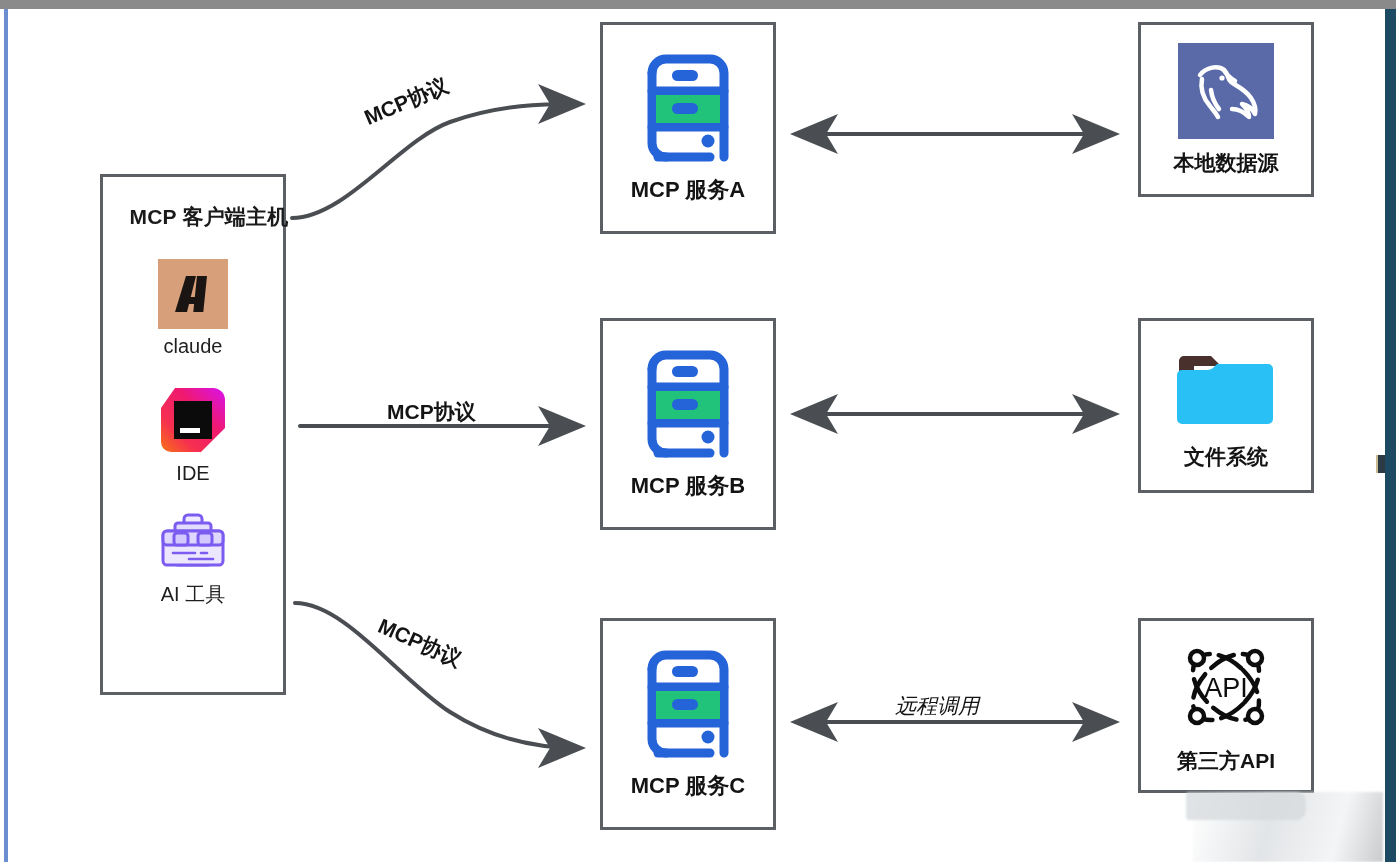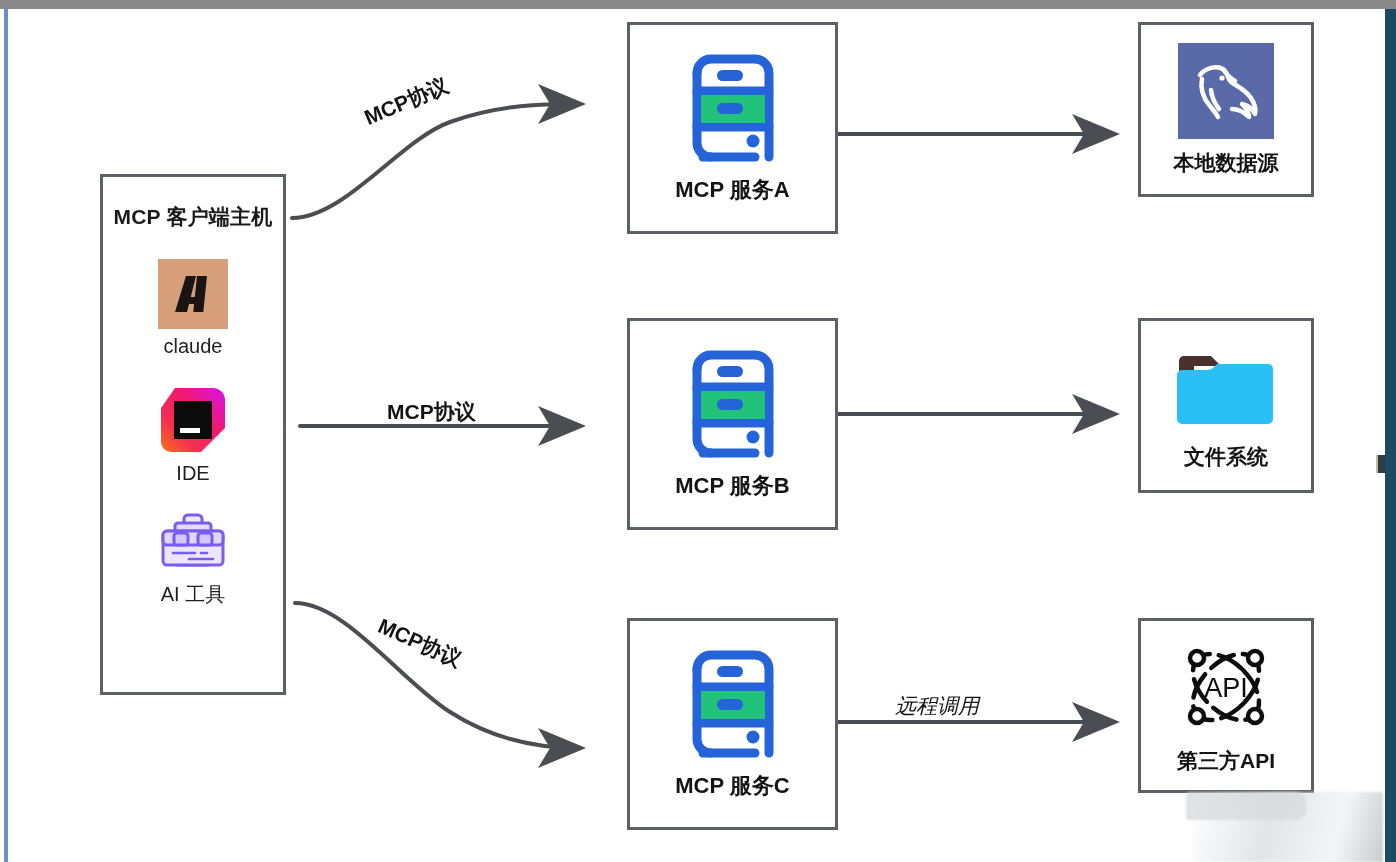--- a/index.html
+++ b/index.html
@@ -82,36 +82,37 @@
   .client-title {
     position: absolute;
     left: 0; top: 26px;
     width: 100%;
     text-align: center;
     font-size: 21px;
     font-weight: bold;
     color: #1a1a1a;
     letter-spacing: 0.2px;
     white-space: nowrap;
+    padding-left: 16px;
   }
   .client-item {
     position: absolute;
     left: 0;
     width: 100%;
     text-align: center;
   }
   .client-item .label {
     display: block;
     margin-top: 4px;
     font-size: 20px;
     color: #1f1f1f;
   }
   .srv-box {
-    left: 627px;
-    width: 211px; height: 212px;
+    left: 600px;
+    width: 176px; height: 212px;
   }
   .srv-a { top: 22px; }
   .srv-b { top: 318px; }
   .srv-c { top: 618px; }
   .res-box {
     left: 1138px;
     width: 176px; height: 175px;
   }
   .res-a { top: 22px; }
   .res-b { top: 318px; }

